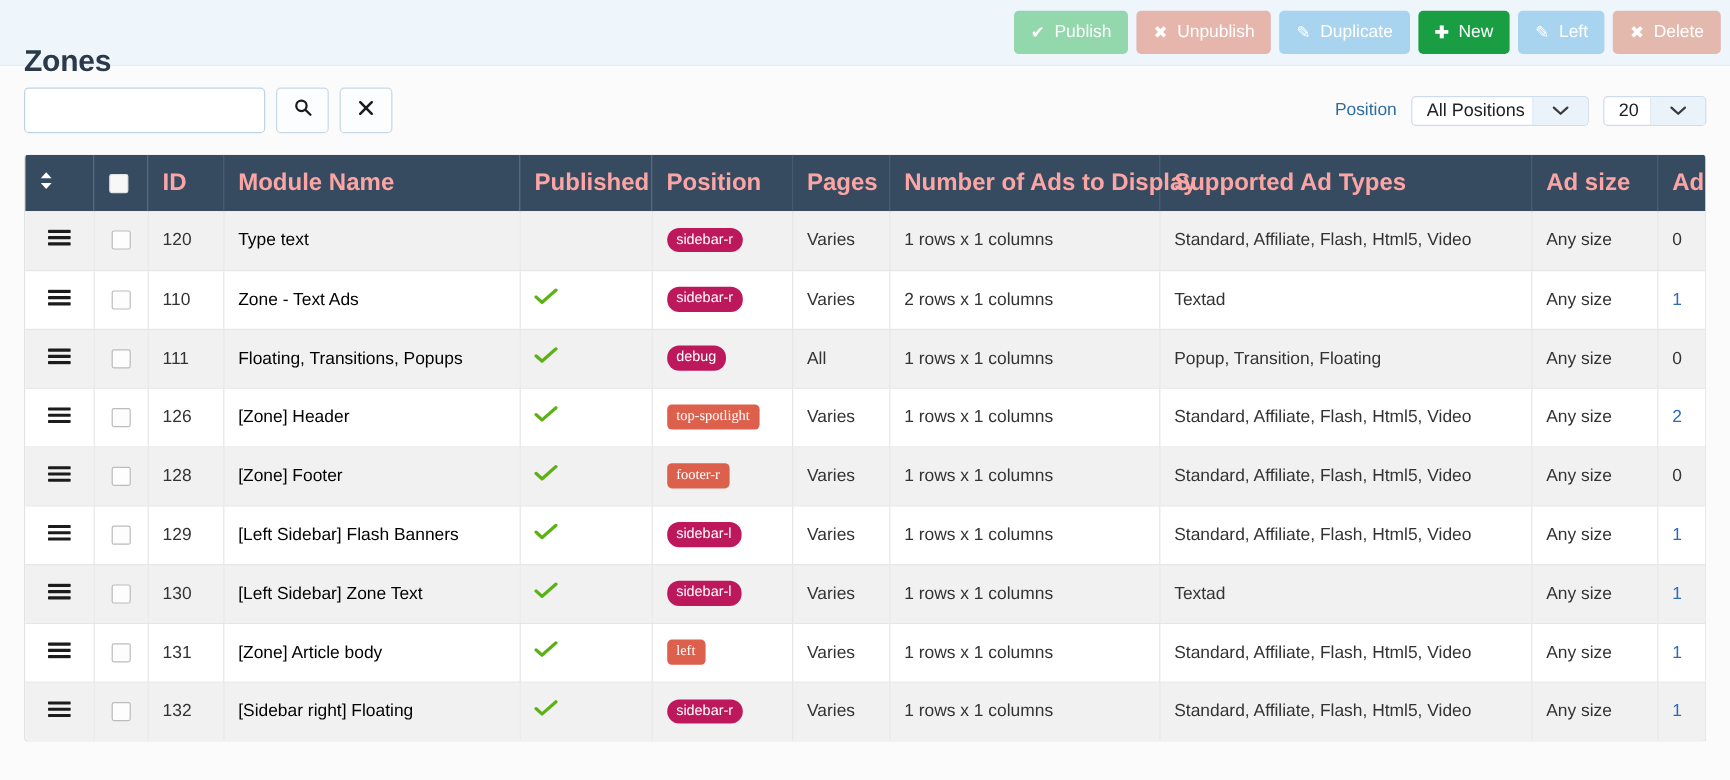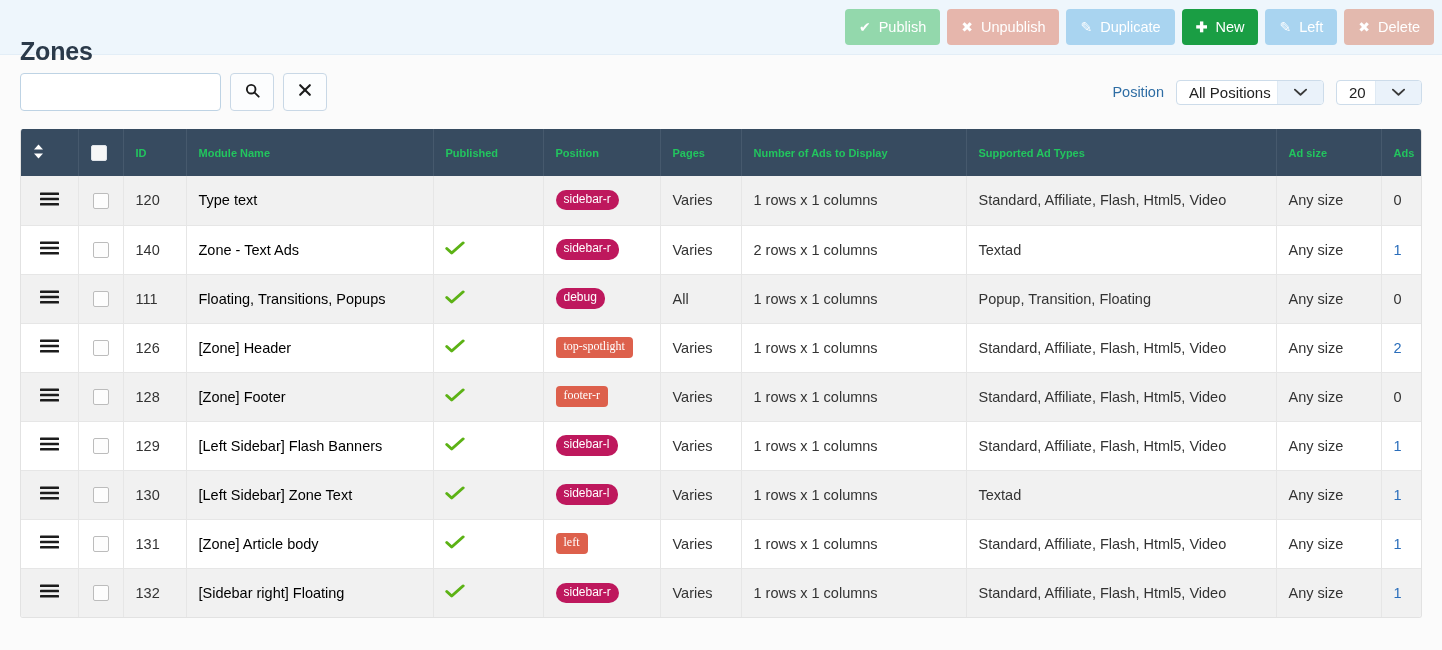--- a/index.html
+++ b/index.html
@@ -153,22 +153,22 @@
     overflow: hidden;
     background: #fff;
   }
   table.grid {
     width: 100%;
     border-collapse: collapse;
     table-layout: fixed;
   }
   table.grid thead th {
     background: #374b60;
-    color: #22c55e;
-    font-size: 11px;
+    color: #fca5a5;
+    font-size: 20px;
     font-weight: bold;
     text-align: left;
     height: 47px;
     padding: 0 12px;
     border-right: 1px solid #46596d;
     vertical-align: middle;
     white-space: nowrap;
   }
   table.grid thead th:last-child { border-right: none; }
   table.grid tbody td {
@@ -399,21 +399,21 @@
           <td>Any size</td>
           <td><span>0</span></td>
         </tr>
         <tr>
           <td class="cell-center"><span class="drag-handle"><svg width="19" height="14" viewBox="0 0 19 14" fill="#1c1c1c">
                 <rect x="0" y="0.5" width="19" height="2.6" rx="0.6"></rect>
                 <rect x="0" y="5.7" width="19" height="2.6" rx="0.6"></rect>
                 <rect x="0" y="10.9" width="19" height="2.6" rx="0.6"></rect>
               </svg></span></td>
           <td class="cell-center"><span class="row-check"></span></td>
-          <td>140</td>
+          <td>110</td>
           <td><a class="name-link">Zone - Text Ads</a></td>
           <td><span class="check-mark"><svg width="18" height="15" viewBox="0 0 18 15" fill="none" stroke="#5cb215" stroke-width="2.6" stroke-linecap="round" stroke-linejoin="round">
                 <polyline points="1.5,7.5 6,12 16.5,1.8"></polyline>
               </svg></span></td>
           <td><span class="badge badge-green">sidebar-r</span></td>
           <td>Varies</td>
           <td>2 rows x 1 columns</td>
           <td>Textad</td>
           <td>Any size</td>
           <td><a class="count-link">1</a></td>

